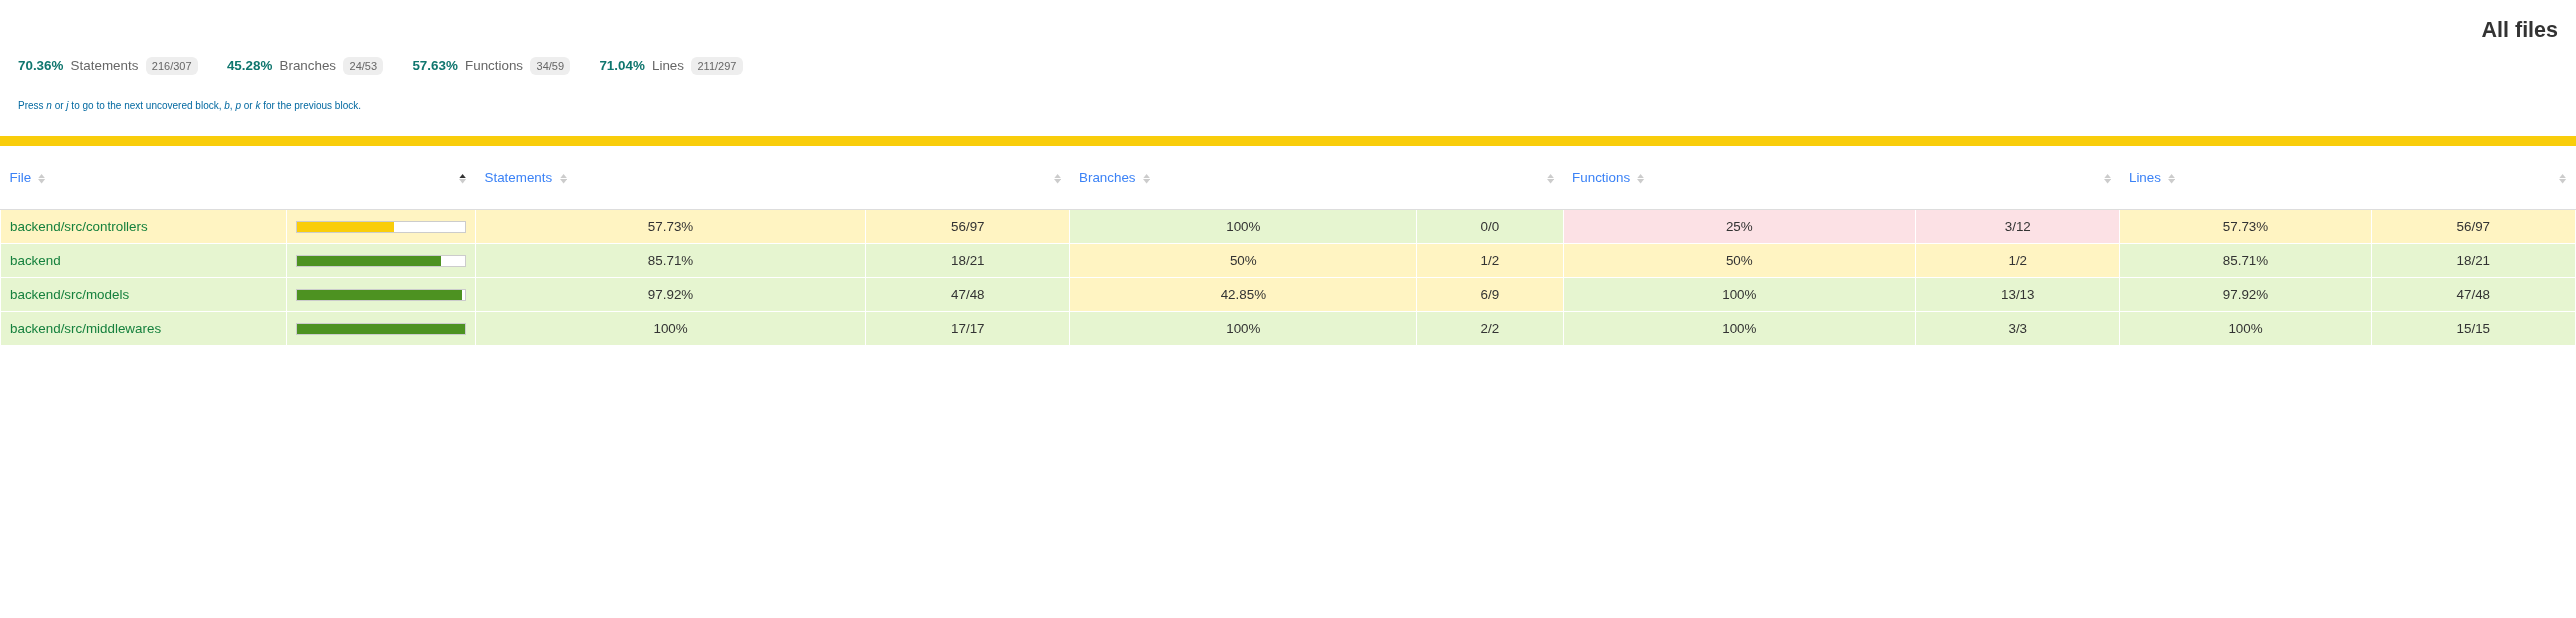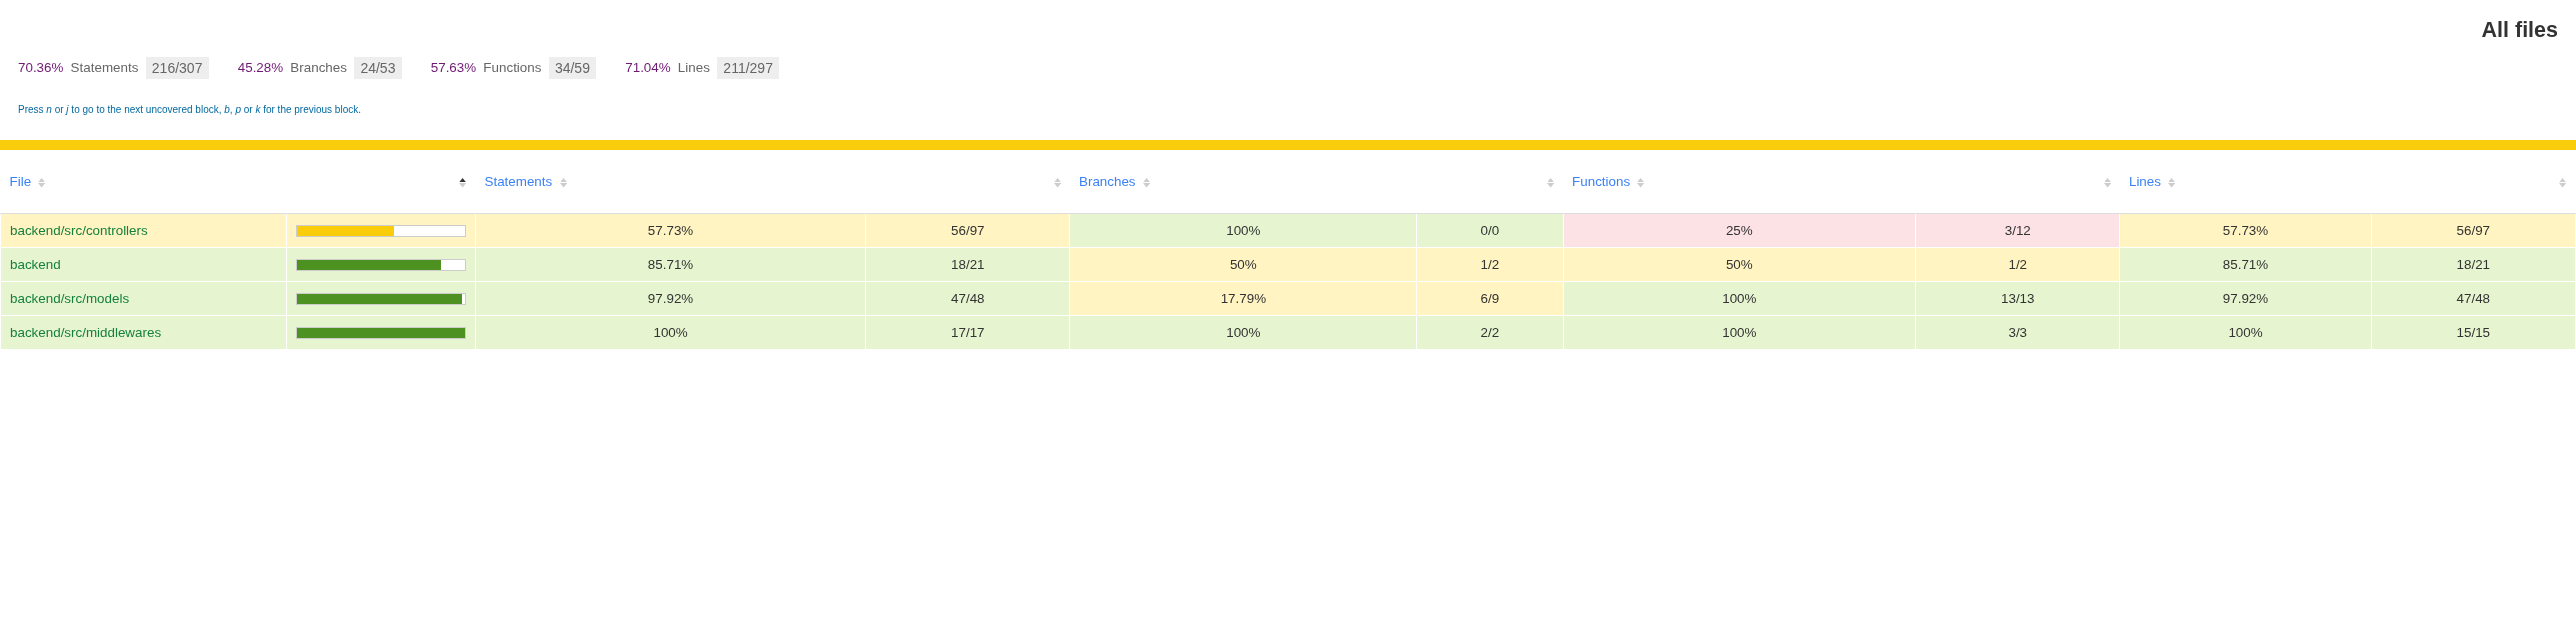--- a/index.html
+++ b/index.html
@@ -1,23 +1,23 @@
 <!DOCTYPE html>
 <html style="font-size:14.3px"><head>
   <meta charset="utf-8">
   <style>
     * { box-sizing: border-box; margin: 0; padding: 0; }
     body { font-family: -apple-system, BlinkMacSystemFont, "Segoe UI", Helvetica, Arial, sans-serif; color: #333; background: #fff; padding: 0; }
     .wrapper { padding: 18px 18px 0 18px; }
     h1 { font-size: 21.5px; font-weight: 700; margin-bottom: 14.3px; text-align: right; }
     .summary { display: flex; gap: 29px; margin-bottom: 25px; font-size: 13.4px; color: #666; align-items: center; }
     .summary-item { display: flex; align-items: center; gap: 7.2px; }
-    .summary-pct { font-weight: 400; color: #701a75; }
+    .summary-pct { font-weight: 700; color: #0f766e; }
     .summary-label { color: #666; }
-    .fraction { background: #eee; border-radius: 0; padding: 2.7px 6.3px; font-size: 14px; color: #666; }
+    .fraction { background: #eee; border-radius: 6px; padding: 2.7px 6.3px; font-size: 11px; color: #666; }
     .help { font-size: 10px; color: #0369a1; margin-bottom: 25px; }
     .help .key { font-style: italic; }
     .status-bar { height: 10.7px; width: 100%; background: #f9cd0b; }
     table { width: 100%; border-collapse: collapse; font-size: 13.4px; }
     thead th { text-align: left; font-weight: 400; padding: 24px 9px; border-bottom: 0.9px solid #ddd; color: #3b82f6; position: relative; }
     thead th.right { text-align: right; }
     .sort-icons { display: inline-flex; flex-direction: column; gap: 0.9px; margin-left: 3.6px; vertical-align: middle; }
     .sort-icons svg { width: 7.2px; height: 4.5px; }
     tbody td { padding: 9px 9px; border-bottom: 0.9px solid #fff; border-right: 0.9px solid #fff; }
     tbody tr:first-child td { border-top: 0.9px solid #fff; }
@@ -215,21 +215,21 @@
       </tr>
       <tr>
         <td class="bg-high"><a href="#" class="file-link">backend/src/models</a></td>
         <td class="bar-cell bg-high">
           <div class="bar">
             <div class="bar-fill fill-high" style="width:97.92%"></div>
           </div>
         </td>
         <td class="right bg-high">97.92%</td>
         <td class="right bg-high">47/48</td>
-        <td class="right bg-medium">17.79%</td>
+        <td class="right bg-medium">42.85%</td>
         <td class="right bg-medium">6/9</td>
         <td class="right bg-high">100%</td>
         <td class="right bg-high">13/13</td>
         <td class="right bg-high">97.92%</td>
         <td class="right bg-high">47/48</td>
       </tr>
       <tr>
         <td class="bg-high"><a href="#" class="file-link">backend/src/middlewares</a></td>
         <td class="bar-cell bg-high">
           <div class="bar">

